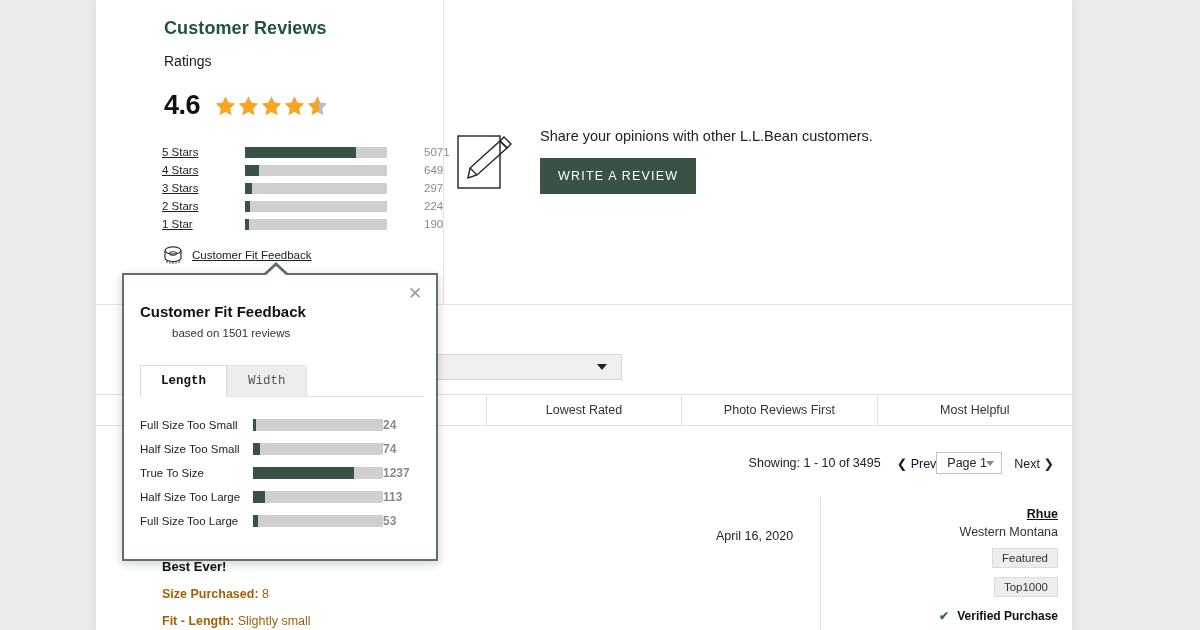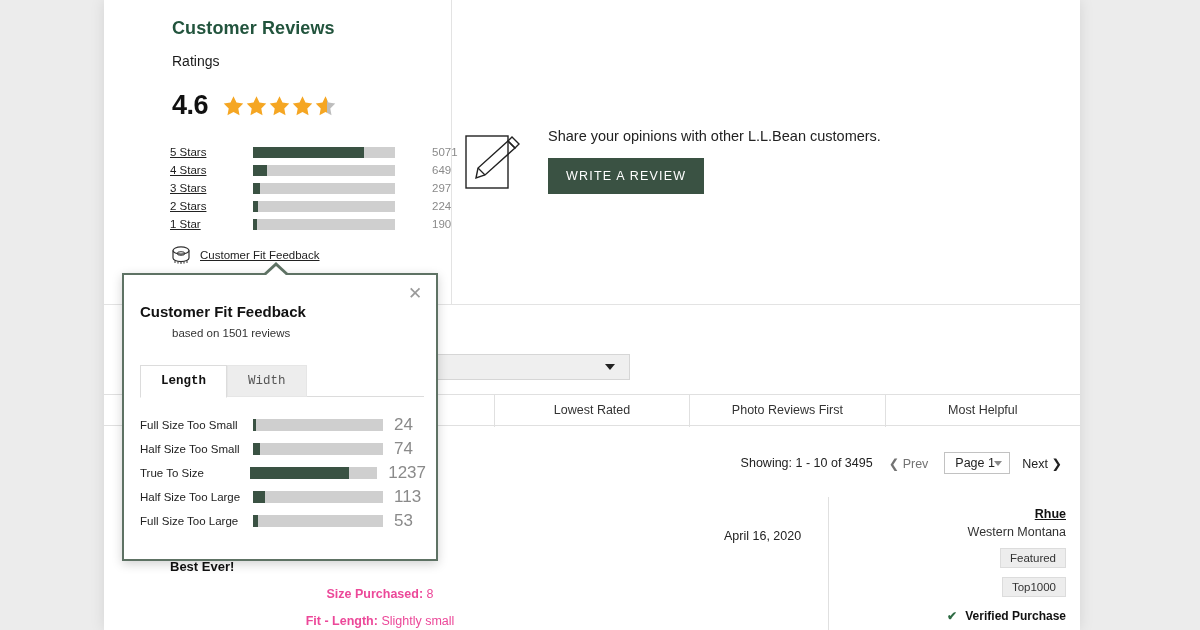--- a/index.html
+++ b/index.html
@@ -9,21 +9,21 @@
     width:1200px; height:630px;
     background:#ececec;
     font-family:"Liberation Sans", sans-serif;
     overflow:hidden;
     position:relative;
   }
 
   
   #page-card {
     position:absolute;
-    left:104px; top:0; width:976px; height:630px;
+    left:96px; top:0; width:976px; height:630px;
     background:#ffffff;
     box-shadow:0 0 14px rgba(0,0,0,0.10);
     overflow:hidden;
   }
 
   
   .summary {
     position:absolute; left:0; top:0; width:976px; height:305px;
     border-bottom:1px solid #e3e3e3;
   }
@@ -119,21 +119,21 @@
     white-space:nowrap; overflow:hidden;
   }
   .tab:last-child { border-right:none; }
 
   
   .pager {
     position:absolute; right:18px; top:452px;
     display:flex; align-items:center; font-size:12.5px; color:#222;
   }
   .pager .showing { margin-right:16px; }
-  .pager .prev { color:#737373; margin-right:16px; cursor:default; }
+  .pager .prev { color:#0f172a; margin-right:0; cursor:default; }
   .pager .pagebox {
     border:1px solid #c2c2c2; background:#fff;
     padding:3px 14px 3px 10px; position:relative;
     font-size:12.5px; cursor:pointer; min-width:66px;
   }
   .pager .pagebox .pcaret {
     position:absolute; right:7px; top:8px;
     width:0; height:0;
     border-left:4px solid transparent;
     border-right:4px solid transparent;
@@ -162,21 +162,21 @@
   .verified {
     margin-top:12px; font-size:12px; font-weight:bold; color:#111;
   }
   .verified .chk { color:#2e6b43; font-weight:bold; margin-right:5px; }
   .rev-date {
     position:absolute; left:620px; top:32px;
     font-size:12.5px; color:#222;
   }
   .rev-body { position:absolute; left:66px; top:62px; width:420px; }
   .rev-title { font-size:13px; font-weight:bold; color:#111; }
-  .rev-line { font-size:12.5px; color:#ec4899; margin-top:13px;text-align:center; }
+  .rev-line { font-size:12.5px; color:#a16207; margin-top:13px; }
   .rev-line b { font-weight:bold; }
   .rev-line span.val { font-weight:normal; }
 
   
   #fit-popup {
     position:absolute; left:122px; top:273px;
     width:316px; height:288px;
     background:#ffffff;
     border:2px solid #5e7264;
     box-shadow:0 3px 10px rgba(0,0,0,0.18);
@@ -225,21 +225,21 @@
     border:1px solid #dcdcdc; border-bottom:1px solid #fff;
     position:relative; top:0; height:33px;
   }
   .ptab.inactive { background:#ededed; color:#555; border:1px solid #e6e6e6; }
 
   .fitbars { position:absolute; left:16px; top:138px; width:286px; }
   .fit-row { display:flex; align-items:center; height:24px; margin-bottom:0px; }
   .fit-label { width:113px; font-size:11.5px; color:#222; }
   .fit-track { width:130px; height:12px; background:#cfcfcf; position:relative; }
   .fit-fill { position:absolute; left:0; top:0; height:12px; background:#3a5243; }
-  .fit-count { margin-left:11px; font-size:17px; color:#8a8a8a; }
+  .fit-count { font-size:12px; color:#8a8a8a;font-weight:bold; }
 </style>
 </head>
 <body>
 
 <div id="page-card">
 
   <div class="summary">
     <div class="summary-left">
 
       <h2 class="section-title">Customer Reviews</h2>

